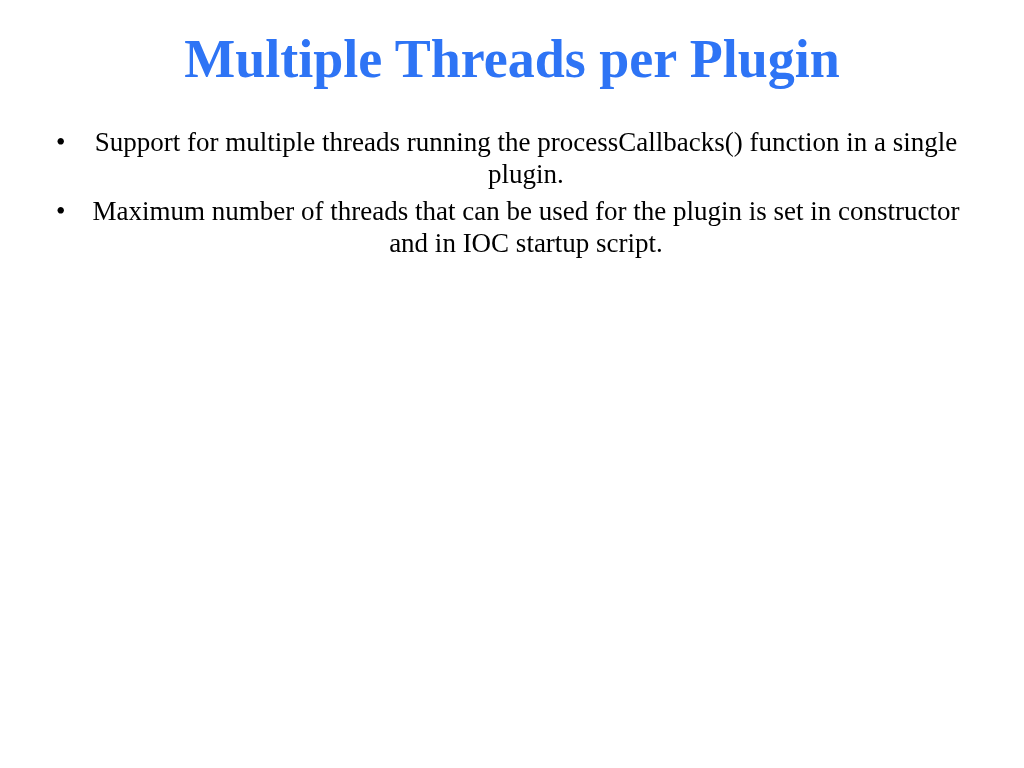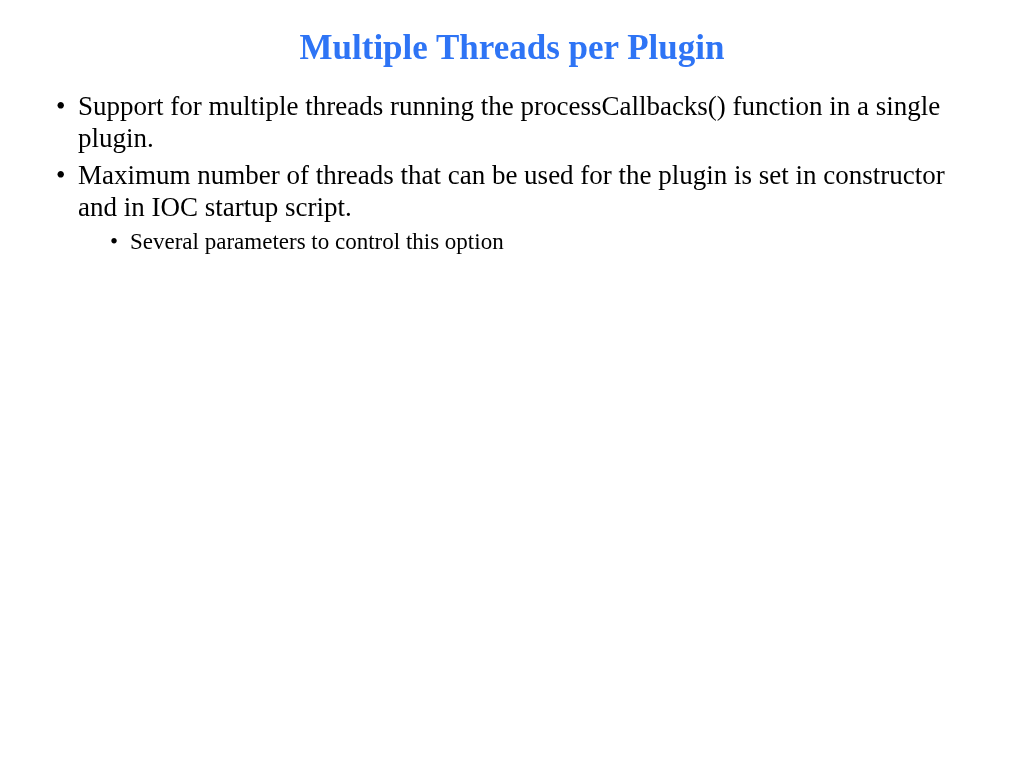--- a/index.html
+++ b/index.html
@@ -9,28 +9,29 @@
     }
     body {
       width: 1024px;
       height: 768px;
       background: #ffffff;
       font-family: "Times New Roman", Times, serif;
       padding: 28px 50px;
       color: #000000;
     }
     .slide-title {
-      font-size: 35px;
+      font-size: 54px;
       font-weight: bold;
       color: #2e74f5;
       text-align: center;
-      margin-bottom: 22px;
+      margin-bottom: 36px;
     }
     .bullet-list {
       list-style: none;
+      text-align: center;
     }
     .bullet-item {
       position: relative;
       padding-left: 28px;
       font-size: 27px;
       line-height: 1.2;
       margin-bottom: 4px;
       color: #000000;
     }
     .bullet-item::before {
@@ -63,14 +64,13 @@
     }
   </style>
 </head>
 <body>
 
 <h1 class="slide-title">Multiple Threads per Plugin</h1>
 
 <ul class="bullet-list">
   <li class="bullet-item">Support for multiple threads running the processCallbacks() function in a single plugin.</li>
   <li class="bullet-item">Maximum number of threads that can be used for the plugin is set in constructor and in IOC startup script.</li>
-  <li class="sub-bullet">Several parameters to control this option</li>
 </ul>
 
 </body></html>

